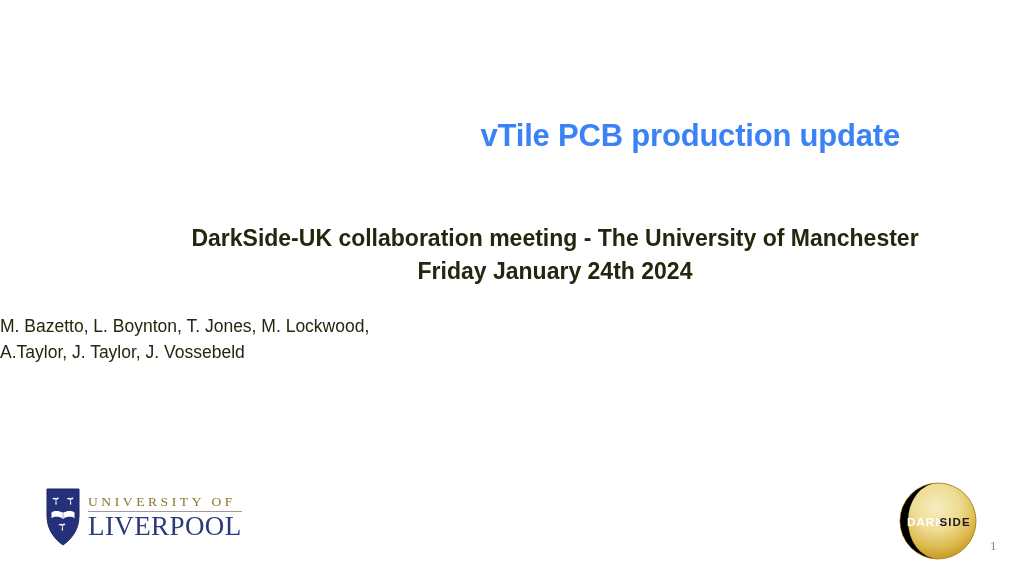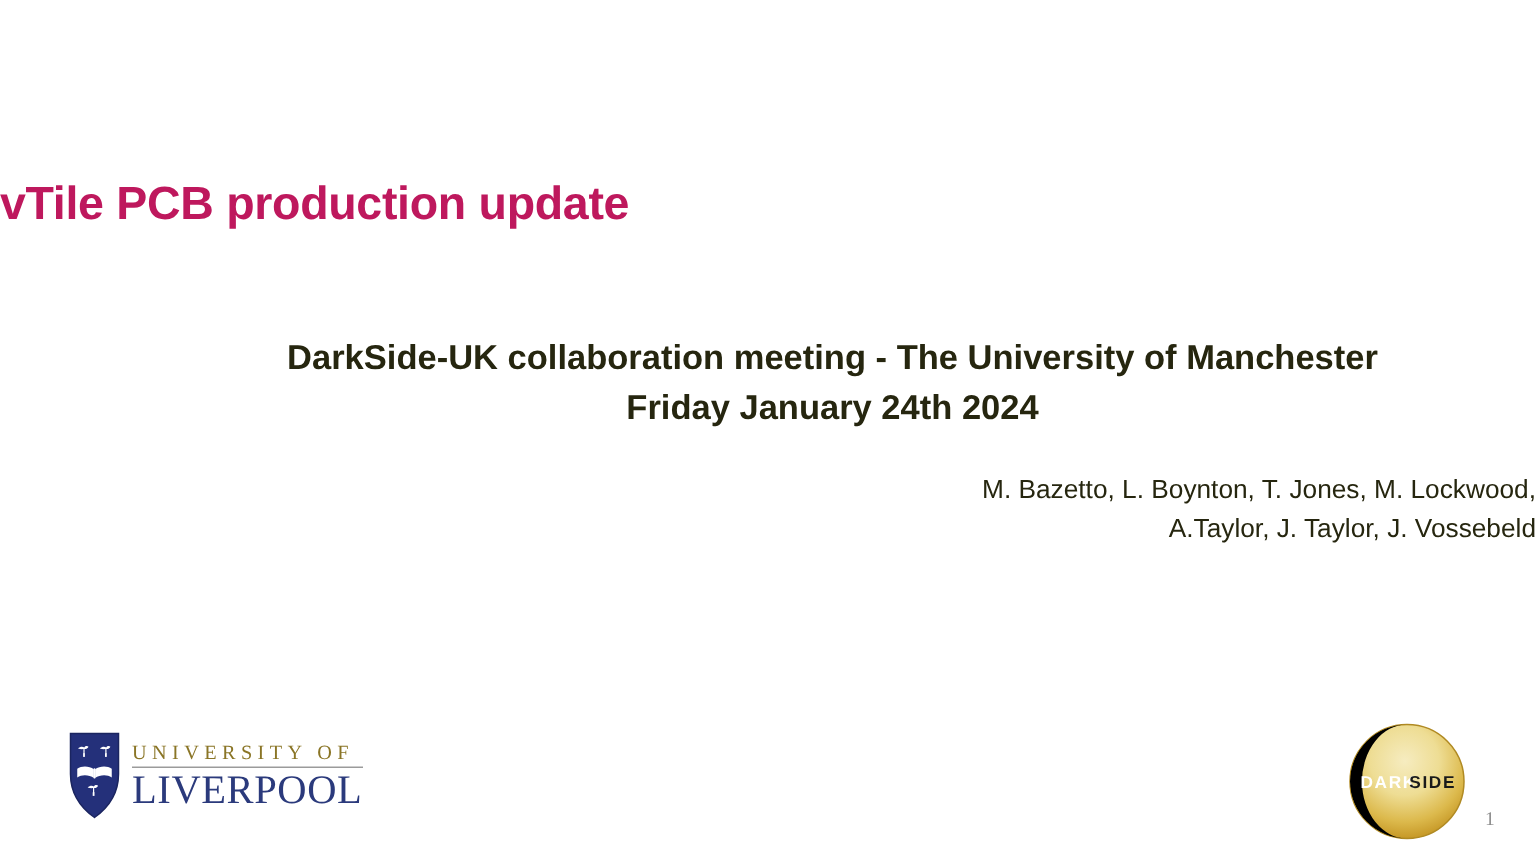--- a/index.html
+++ b/index.html
@@ -17,24 +17,24 @@
     background: #ffffff;
     overflow: hidden;
   }
 
   
   .title {
     position: absolute;
     left: 0;
     top: 118px;
     width: 900px;
-    text-align: left;
+    text-align: right;
     font-size: 31px;
     font-weight: bold;
-    color: #be185d;
+    color: #3b82f6;
     letter-spacing: -0.2px;
     line-height: 1.15;
   }
 
   
   .subtitle {
     position: absolute;
     left: 0;
     top: 222px;
     width: 1024px;
@@ -48,21 +48,21 @@
   .subtitle .line {
     display: block;
   }
 
   
   .authors {
     position: absolute;
     left: 0;
     top: 314px;
     width: 1024px;
-    text-align: right;
+    text-align: left;
     font-size: 17.5px;
     font-weight: normal;
     color: #26260f;
     line-height: 1.48;
   }
   .authors .line {
     display: block;
   }
   .authors .underlined {
     text-underline-offset: 1px;

